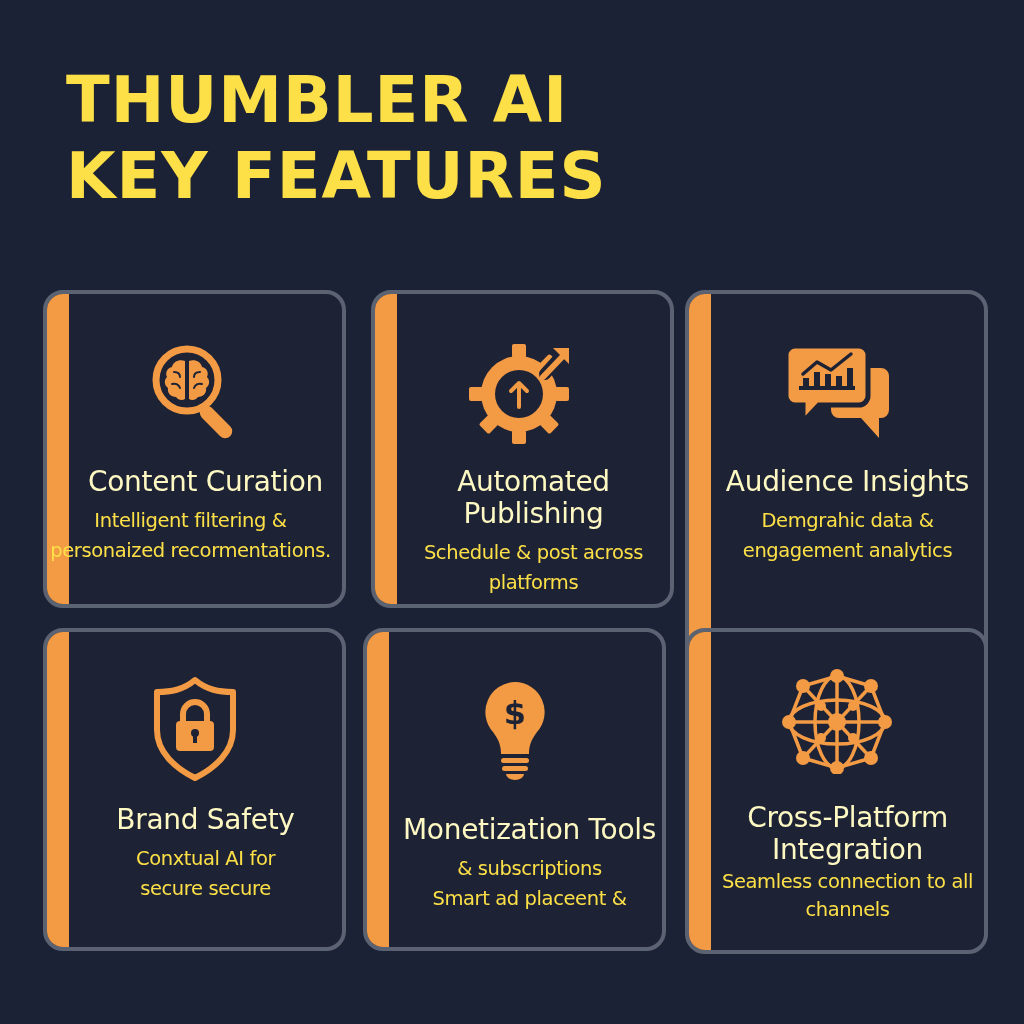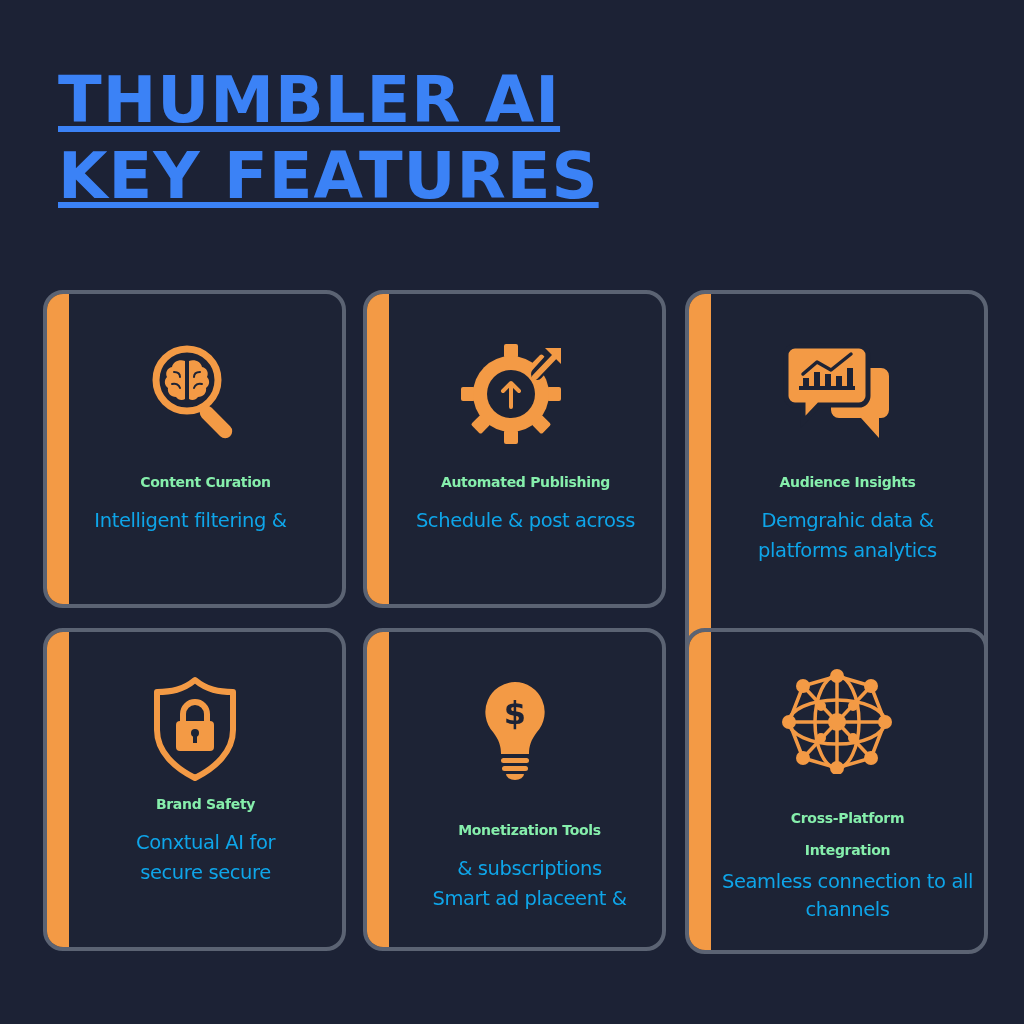--- a/index.html
+++ b/index.html
@@ -3,24 +3,24 @@
 <meta charset="utf-8">
 <style>
   html, body { margin:0; padding:0; }
   body {
     width:1024px; height:1024px; overflow:hidden;
     background:#1c2235;
     font-family:"Liberation Sans", "DejaVu Sans", sans-serif;
     position:relative; color:#f4f4f4;
   }
   .title {
-    position:absolute; left:58px; top:62px;
+    position:absolute; left:66px; top:62px;
     font-family:"DejaVu Sans", "Liberation Sans", sans-serif;
     font-weight:bold; font-size:64px; line-height:76px;
-    letter-spacing:1px; color:#3b82f6; margin:0;text-decoration:underline;
+    letter-spacing:1px; color:#fde047; margin:0;
   }
   .title span { display:block; }
   .card {
     position:absolute; box-sizing:border-box;
     width:303px;
     border:4px solid #5b6373; border-radius:20px;
     background:#1d2335; overflow:hidden;
   }
   .card .bar {
     position:absolute; left:0; top:0; bottom:0; width:22px;
@@ -28,26 +28,26 @@
   }
   .card .icon {
     position:absolute; left:50%; transform:translateX(-50%);
     width:112px; height:112px; display:flex; align-items:center; justify-content:center;
   }
   .card .icon svg { width:100%; height:100%; }
   .card .text {
     position:absolute; left:22px; right:0; text-align:center;
   }
   .card .ttl {
-    font-weight:bold; font-size:14px; line-height:32px; color:#86efac;
+    font-weight:normal; font-size:28px; line-height:32px; color:#fef9c3;
     font-family:"DejaVu Sans", "Liberation Sans", sans-serif;
     letter-spacing:-0.3px;
   }
   .card .desc {
-    margin-top:8px; font-size:19.5px; line-height:30px; color:#0ea5e9;
+    margin-top:8px; font-size:19.5px; line-height:30px; color:#fde047;
     font-family:"DejaVu Sans", "Liberation Sans", sans-serif;
     font-weight:normal; letter-spacing:-0.4px;
   }
   .desc span { display:block; white-space:nowrap; }
 </style>
 </head>
 <body>
 
 <h1 class="title">
   <span>THUMBLER AI</span>
@@ -70,25 +70,26 @@
         <path d="M33 50 c4 -1 7 1 8 4"></path>
         <path d="M61 38 c-4 0 -6 2 -6 5"></path>
         <path d="M63 50 c-4 -1 -7 1 -8 4"></path>
       </g>
     </svg>
   </div>
   <div class="text" style="top:172px;">
     <div class="ttl">Content Curation</div>
     <div class="desc" style="margin-left:-30px;">
       <span>Intelligent filtering &amp;</span>
-    </div>
-  </div>
-</div>
-
-<div class="card" style="left:363px; top:290px; height:318px;padding-left:21px;">
+      <span>personaized recormentations.</span>
+    </div>
+  </div>
+</div>
+
+<div class="card" style="left:371px; top:290px; height:318px;padding-left:21px;">
   <div class="bar"></div>
   <div class="icon" style="top:40px;">
     <svg viewBox="0 0 112 112">
       <g fill="#f39a45">
         <g transform="translate(52 60)">
           <rect x="-7" y="-50" width="14" height="14" rx="2"></rect>
           <rect x="-7" y="-50" width="14" height="14" rx="2" transform="rotate(45)"></rect>
           <rect x="-7" y="-50" width="14" height="14" rx="2" transform="rotate(90)"></rect>
           <rect x="-7" y="-50" width="14" height="14" rx="2" transform="rotate(135)"></rect>
           <rect x="-7" y="-50" width="14" height="14" rx="2" transform="rotate(180)"></rect>
@@ -105,20 +106,21 @@
 
       <path d="M78 40 L96 20" stroke="#1d2335" stroke-width="12" stroke-linecap="round"></path>
       <path d="M76 43 L98 20" stroke="#f39a45" stroke-width="6" stroke-linecap="round"></path>
       <path d="M86 14 L102 14 L102 30 Z" fill="#f39a45"></path>
     </svg>
   </div>
   <div class="text" style="top:172px;">
     <div class="ttl">Automated Publishing</div>
     <div class="desc">
       <span>Schedule &amp; post across</span>
+      <span>platforms</span>
     </div>
   </div>
 </div>
 
 <div class="card" style="left:685px; top:290px; height:409px;">
   <div class="bar"></div>
   <div class="icon" style="top:40px;">
     <svg viewBox="0 0 112 112">
 
       <path d="M58 34 H100 a8 8 0 0 1 8 8 V76 a8 8 0 0 1 -8 8 H98 V104 L80 84 H58 a8 8 0 0 1 -8 -8 V42 a8 8 0 0 1 8 -8 Z" fill="#f39a45"></path>
@@ -133,37 +135,37 @@
         <rect x="55" y="42" width="6" height="12"></rect>
         <rect x="66" y="34" width="6" height="20"></rect>
       </g>
       <path d="M22 40 L36 28 L50 36 L70 20" stroke="#1d2335" stroke-width="3.5" fill="none" stroke-linecap="round" stroke-linejoin="round"></path>
     </svg>
   </div>
   <div class="text" style="top:172px;">
     <div class="ttl">Audience Insights</div>
     <div class="desc">
       <span>Demgrahic data &amp;</span>
-      <span>platforms analytics</span>
+      <span>engagement analytics</span>
     </div>
   </div>
 </div>
 
 <div class="card" style="left:43px; top:628px; height:323px;">
   <div class="bar"></div>
   <div class="icon" style="top:40px;">
     <svg viewBox="0 0 112 112">
       <path d="M56 8 C44 18 32 20 18 20 V58 C18 80 36 96 56 106 C76 96 94 80 94 58 V20 C80 20 68 18 56 8 Z" fill="none" stroke="#f39a45" stroke-width="6" stroke-linejoin="round"></path>
       <path d="M44 50 V42 a12 12 0 0 1 24 0 V50" fill="none" stroke="#f39a45" stroke-width="6"></path>
       <rect x="37" y="49" width="38" height="30" rx="4" fill="#f39a45"></rect>
       <circle cx="56" cy="61" r="4" fill="#1d2335"></circle>
       <rect x="54" y="62" width="4" height="9" fill="#1d2335"></rect>
     </svg>
   </div>
-  <div class="text" style="top:156px;">
+  <div class="text" style="top:172px;">
     <div class="ttl">Brand Safety</div>
     <div class="desc">
       <span>Conxtual AI for</span>
       <span>secure secure</span>
     </div>
   </div>
 </div>
 
 <div class="card" style="left:363px; top:628px; height:323px;">
   <div class="bar"></div>

